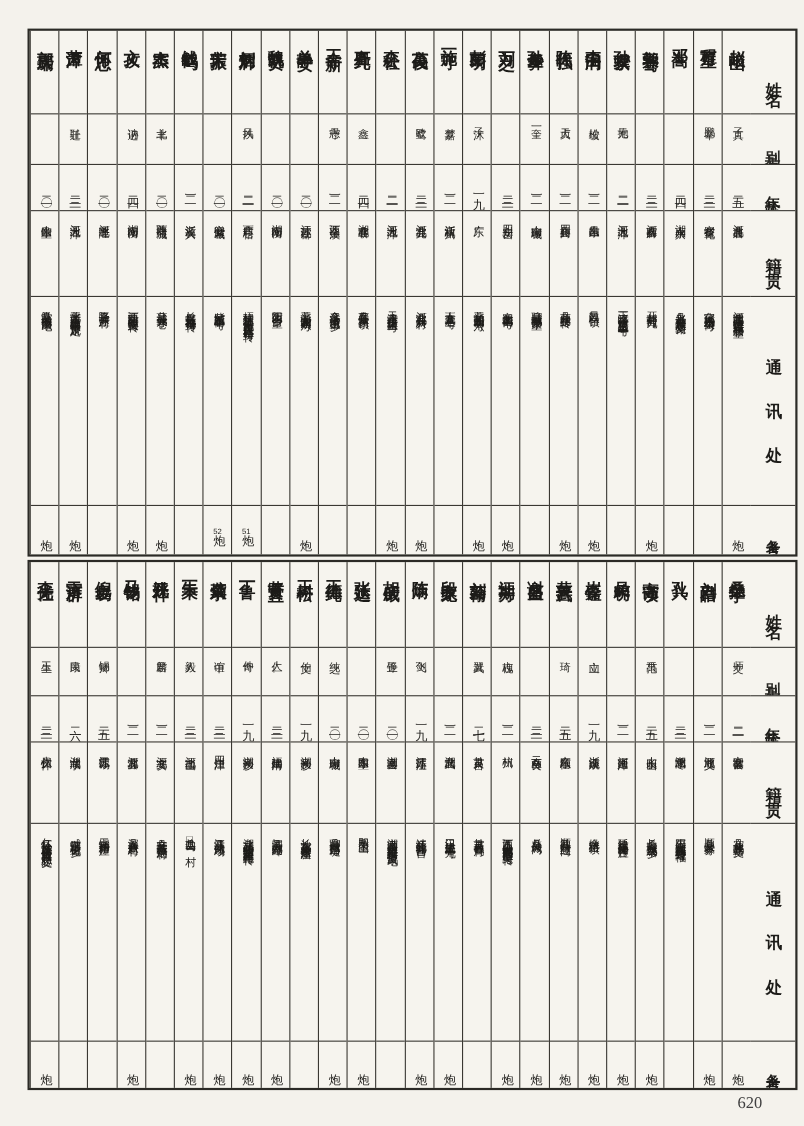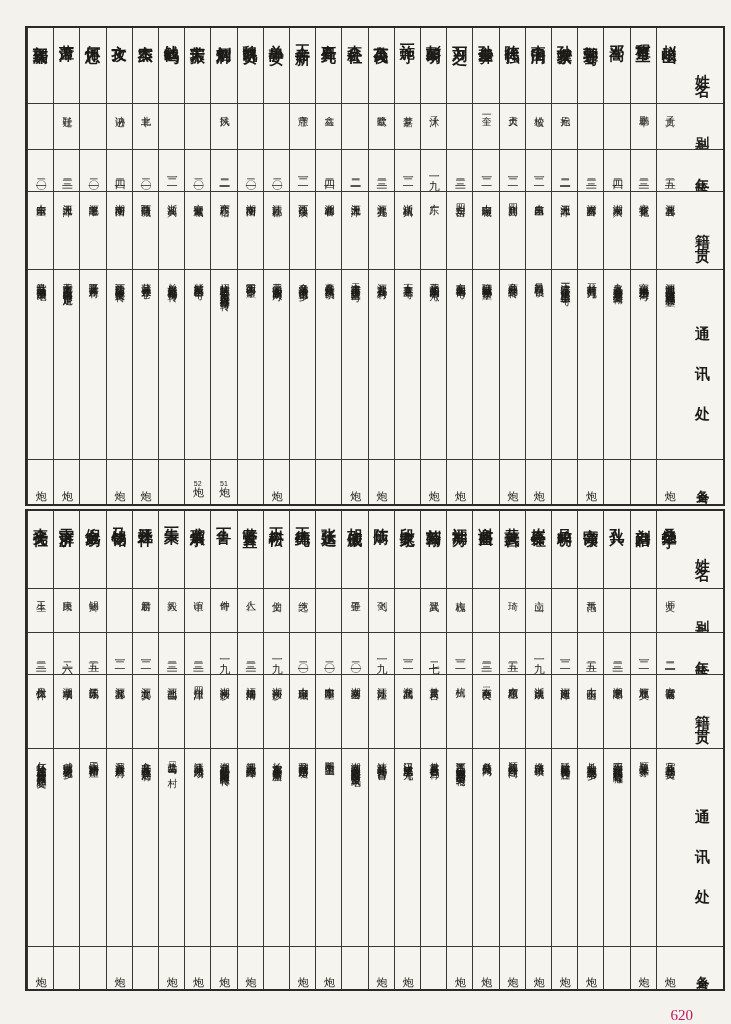--- a/index.html
+++ b/index.html
@@ -80,23 +80,22 @@
     font-size:15px; font-weight:bold;
     letter-spacing:9px; padding-top:6px;
   }
   .hcol .c-addr .vtxt { letter-spacing:40px; padding-top:14px; }
   .hcol .c-remark .vtxt { font-size:13px; letter-spacing:2px; padding-top:0; }
   .hcol .c-age .vtxt, .hcol .c-alias .vtxt { padding-top:0; letter-spacing:4px; font-size:14px; }
   .hcol .c-native .vtxt { letter-spacing:14px; }
 
   .page-number {
     position:absolute; right:38px; top:995px;
-    font-size:15px; color:#be185d;
+    font-size:15px; color:#404040;
     font-family:"Liberation Serif", serif;
-    margin-top:12px;
   }
 </style>
 </head>
 <body>
 
 <div class="page">
   <div class="sheet">
 
     <div class="section upper">
       <div class="hcol">

